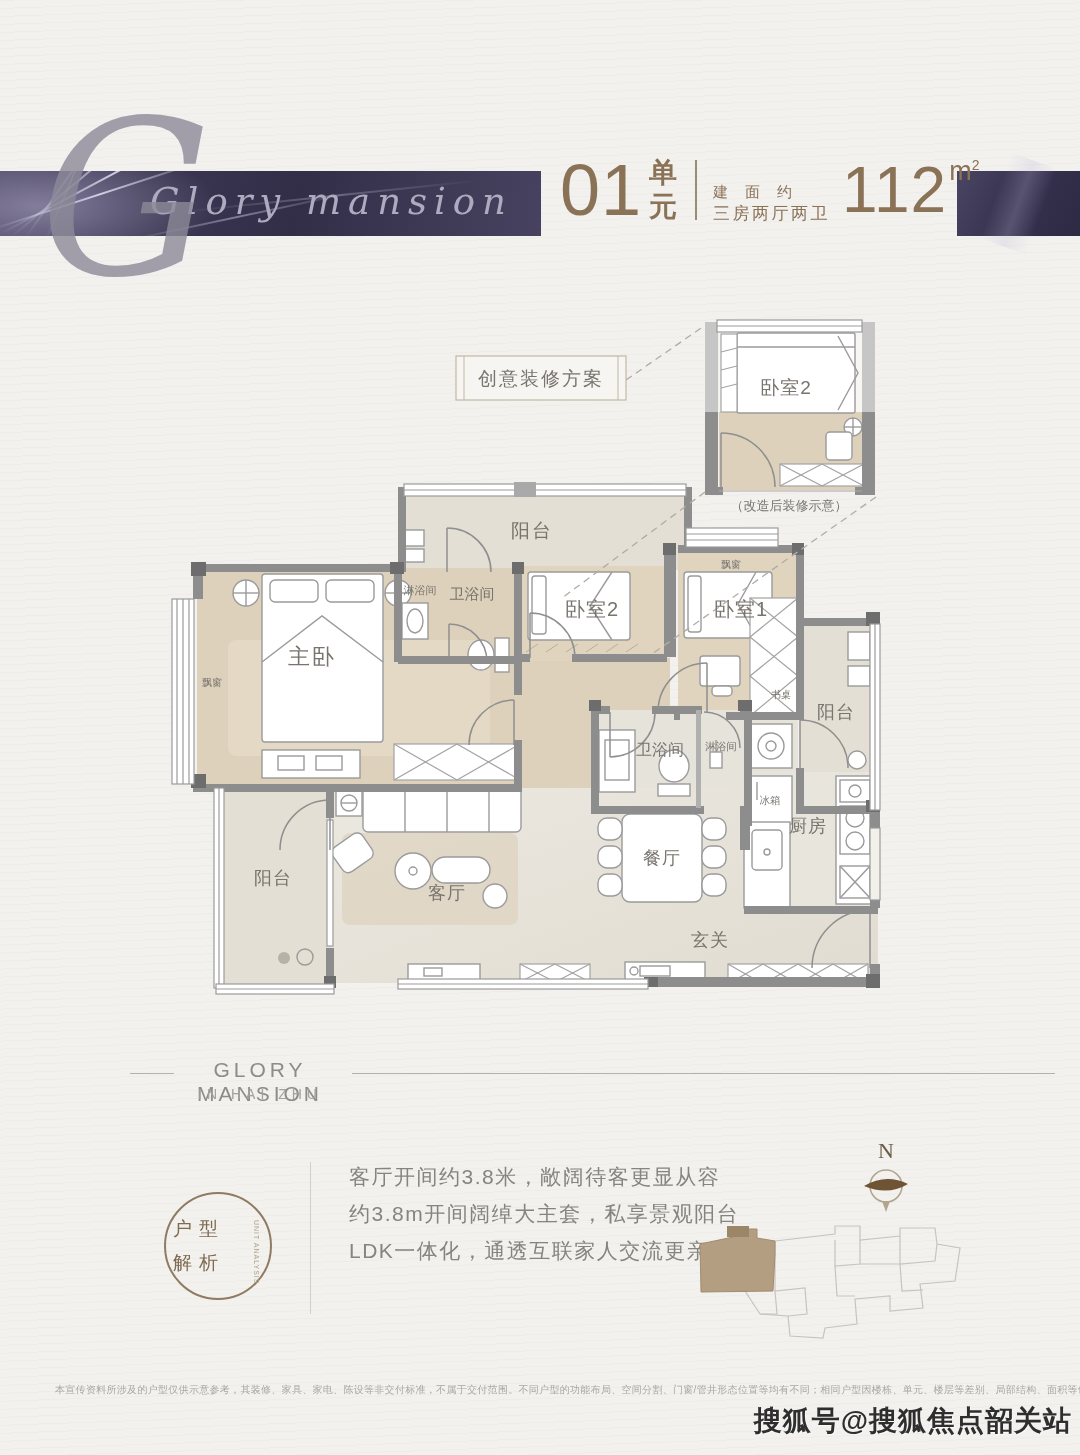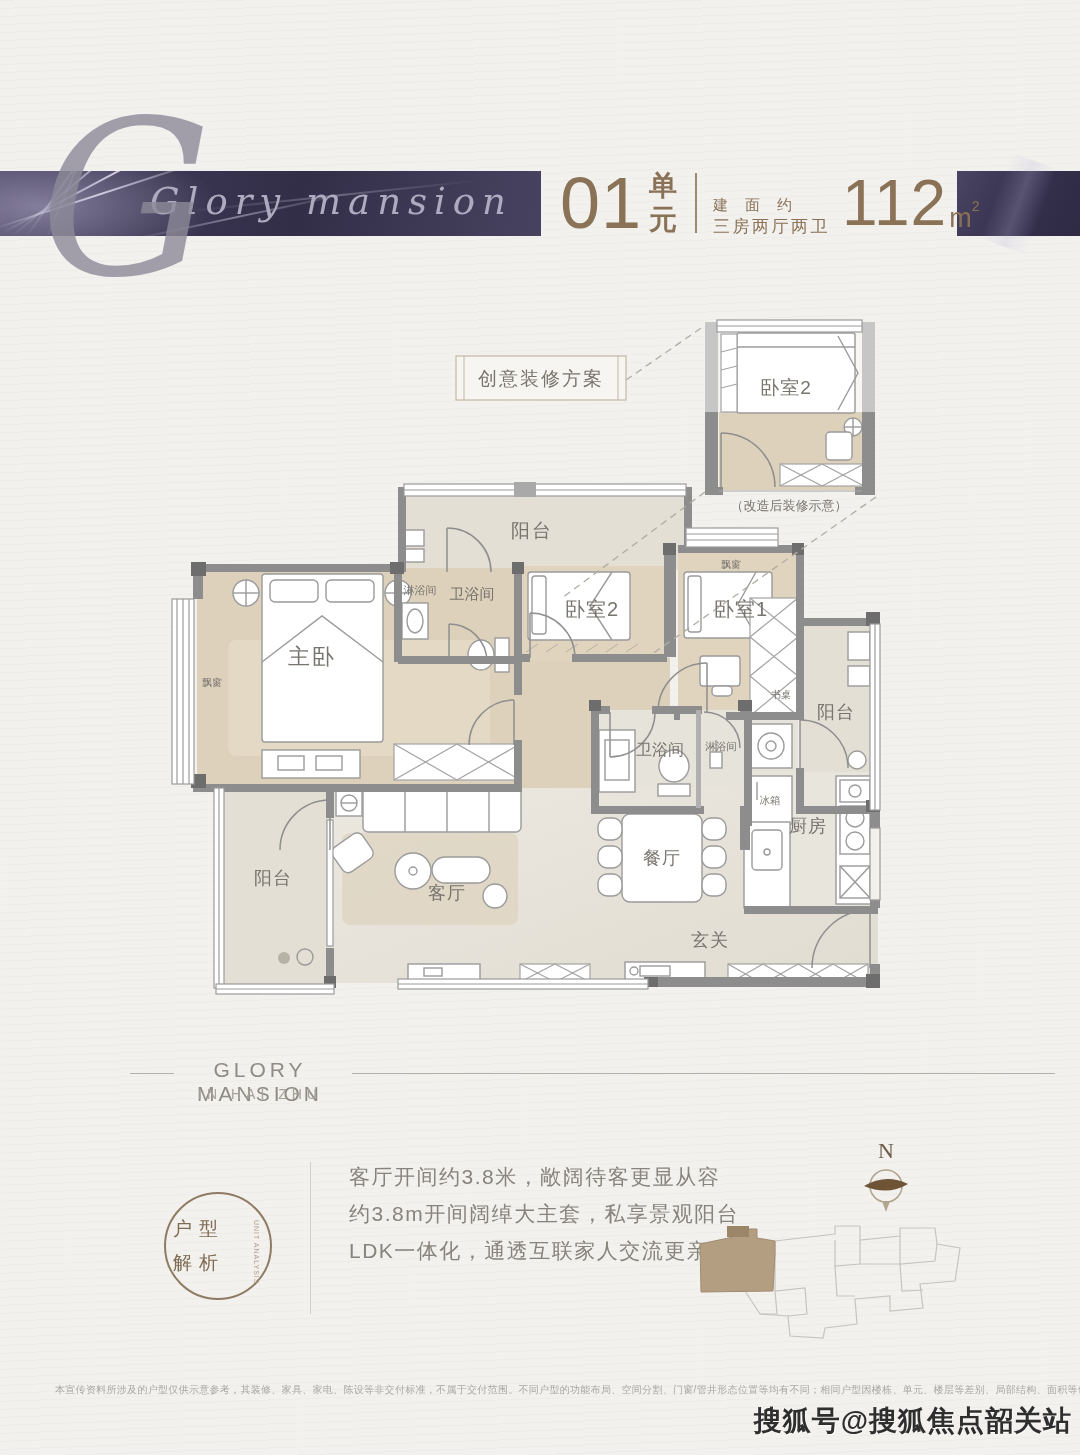--- a/index.html
+++ b/index.html
@@ -15,28 +15,28 @@
   .banner-right .sheen{position:absolute;left:30%;top:-20%;width:40%;height:140%;transform:rotate(20deg);
       background:linear-gradient(90deg,transparent,rgba(190,185,215,.25),transparent);}
   .streak{position:absolute;height:2px;border-radius:2px;
       background:linear-gradient(90deg,transparent,rgba(228,224,245,.85),transparent);transform-origin:left center;}
   .blotch{position:absolute;left:-40px;top:-30px;width:260px;height:130px;
       background:radial-gradient(ellipse at 30% 50%,rgba(184,178,208,.55),rgba(60,55,85,0) 70%);}
   .big-g{position:absolute;left:40px;top:92px;z-index:3;font-family:"DejaVu Serif","Liberation Serif",serif;
       font-style:italic;font-weight:400;font-size:215px;line-height:1;color:rgba(140,138,152,.8);}
   .script-brand{position:absolute;left:150px;top:180px;z-index:2;font-family:"DejaVu Serif","Liberation Serif",serif;
       font-style:italic;font-size:37px;color:#aeabc0;letter-spacing:7px;white-space:nowrap;}
-  .unit-block{position:absolute;left:560px;top:166px;height:74px;display:flex;align-items:center;z-index:2;color:#8a7257;}
+  .unit-block{position:absolute;left:560px;top:153px;height:74px;display:flex;align-items:center;z-index:2;color:#8a7257;}
   .unit-number{font-size:72px;line-height:1;letter-spacing:1px;font-weight:400;}
   .unit-label{display:flex;flex-direction:column;justify-content:space-between;height:62px;margin-left:7px;font-size:28px;font-weight:700;line-height:1;}
   .unit-divider{width:2px;height:60px;background:#9b8a74;margin:0 16px 0 18px;}
   .area-mid{display:flex;flex-direction:column;justify-content:center;height:64px;}
   .area-about{font-size:15px;letter-spacing:17px;margin-right:-17px;white-space:nowrap;margin-top:28px;}
   .rooms-desc{font-size:17px;letter-spacing:2.5px;margin-top:0;white-space:nowrap;}
-  .area-big{display:flex;align-items:flex-end;margin-left:12px;line-height:1;}
+  .area-big{display:flex;margin-left:12px;line-height:1;}
   .area-number{font-size:64px;letter-spacing:1px;}
   .area-unit{font-size:27px;margin:0 0 3px 2px;}
   .area-sup{font-size:14px;margin-bottom:22px;}
   
   svg.plan{position:absolute;left:0;top:0;z-index:2;}
   svg.plan text{font-family:"Liberation Sans","DejaVu Sans",sans-serif;fill:#78746e;}
   
   .brand-line{position:absolute;height:1px;background:#b4b1ab;top:1073px;}
   .brand-name{position:absolute;left:150px;top:1058px;width:220px;text-align:center;
       font-size:21px;letter-spacing:4px;color:#8f8b85;}

